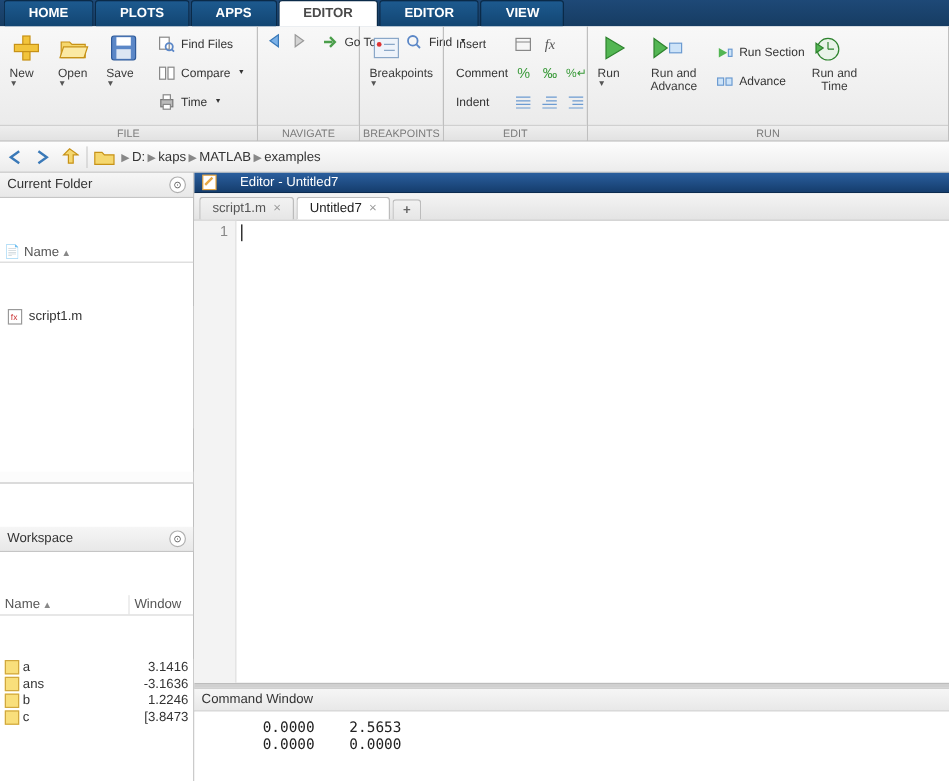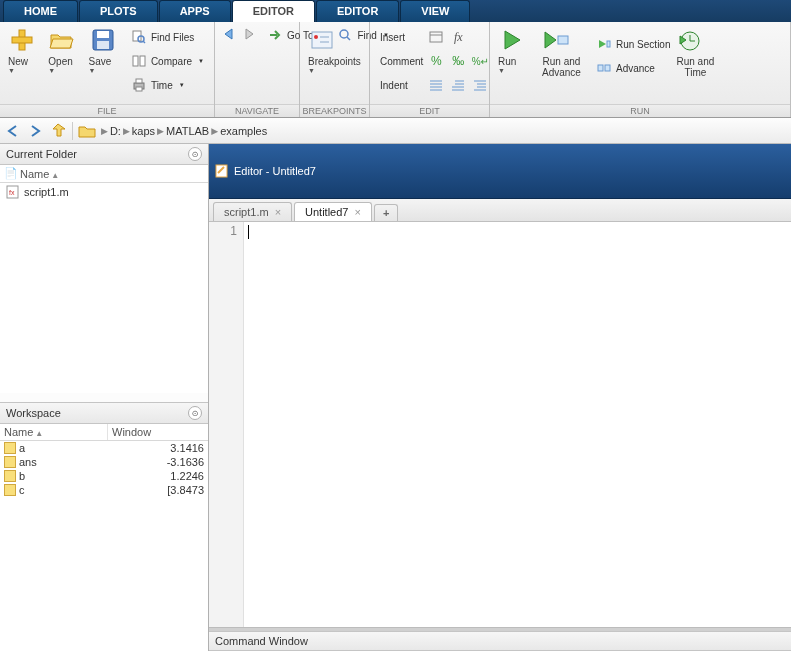--- a/index.html
+++ b/index.html
@@ -26,42 +26,42 @@
 .icons-grid { display:grid; grid-template-columns: repeat(3, 20px); grid-auto-rows: 22px; gap:2px; padding-top:4px; }
 
 
 .addr { display:flex; align-items:center; height:26px; background:linear-gradient(#fdfdfd,#ececec); border-bottom:1px solid #bcbcbc; gap:2px; padding:0 4px; }
 .addr .nav-icon { width:20px; height:20px; display:flex; align-items:center; justify-content:center; cursor:pointer; }
 .crumb { display:flex; align-items:center; font-size:11px; color:#333; }
 .crumb span.sep { color:#888; margin:0 2px; font-size:9px; }
 
 
 .main { display:flex; height: calc(651px - 22px - 96px - 26px); }
-.left { width:209px; display:flex; flex-direction:column; border-right:1px solid #b0b0b0; }
+.left { width:162px; display:flex; flex-direction:column; border-right:1px solid #b0b0b0;gap:36px; }
 .panel-title { display:flex; align-items:center; justify-content:space-between; background:linear-gradient(#f6f6f6,#e8e8e8); border-bottom:1px solid #c5c5c5; padding:3px 6px; font-size:11px; }
 .panel-title .chev { width:14px; height:14px; border:1px solid #b0b0b0; border-radius:7px; display:flex; align-items:center; justify-content:center; font-size:8px; color:#555; background:#fff; cursor:pointer; }
 .cf-header { display:flex; align-items:center; border-bottom:1px solid #d8d8d8; font-size:11px; padding:2px 4px; color:#555; }
 .cf-header .hicon { width:16px; }
 .cf-header .hname { flex:1; }
 .cf-body { flex:1; background:#fff; overflow:auto; }
 .file-item { display:flex; align-items:center; gap:4px; padding:2px 6px; font-size:11px; }
 .sort-arrow { font-size:8px; color:#888; margin-left:2px; }
 
 .ws-header { display:flex; border-bottom:1px solid #d8d8d8; font-size:11px; color:#555; }
 .ws-header div { padding:2px 4px; }
 .ws-col-name { width: 108px; border-right:1px solid #e3e3e3; }
 .ws-body { flex:1; background:#fff; overflow:auto; }
 .ws-row { display:flex; font-size:11px; }
 .ws-row .vname { width:108px; padding:1px 4px; display:flex; align-items:center; gap:3px; }
 .ws-row .vval { flex:1; padding:1px 4px; text-align:right; }
 .var-icon { width:12px; height:12px; background:#f9df7b; border:1px solid #d1a83e; position:relative; }
 .var-icon::after { content:""; position:absolute; inset:1px; background:linear-gradient(90deg,#f9df7b 50%, transparent 50%), linear-gradient(#f9df7b 50%, transparent 50%); background-size: 6px 6px; }
 
 .right { flex:1; display:flex; flex-direction:column; }
-.editor-title { background:linear-gradient(#2b5f9e,#153d6d); color:#fff; display:flex; align-items:center; padding:20px 6px; font-size:11px; border-bottom:1px solid #0c2b4f; gap:5px; }
+.editor-title { background:linear-gradient(#2b5f9e,#153d6d); color:#fff; display:flex; align-items:center; padding:1px 6px; font-size:11px; border-bottom:1px solid #0c2b4f; gap:18px; }
 .editor-tabs { display:flex; background:linear-gradient(#f4f4f4,#e4e4e4); border-bottom:1px solid #bfbfbf; height:23px; align-items:flex-end; padding-left:4px; }
 .ed-tab { display:flex; align-items:center; gap:6px; padding:3px 10px; font-size:11px; border:1px solid #bcbcbc; border-bottom:none; border-radius:3px 3px 0 0; margin-right:2px; background:linear-gradient(#f2f2f2,#e6e6e6); cursor:pointer; color:#555; }
 .ed-tab.active { background:#fff; color:#222; }
 .ed-tab .close { color:#999; font-size:11px; }
 .ed-tab.add { padding:2px 8px; color:#666; font-weight:bold; }
 .editor-body { flex:1; display:flex; background:#fff; border-bottom:1px solid #bcbcbc; }
 .gutter { width:35px; background:#f3f3f3; border-right:1px solid #e0e0e0; text-align:right; padding:2px 6px 0 0; color:#888; font-family:Consolas,monospace; font-size:12px; }
 .code { flex:1; padding:2px 4px; font-family:Consolas,monospace; font-size:12px; position:relative; }
 .cursor { display:inline-block; width:1px; height:14px; background:#000; vertical-align:middle; }
 .cmd-panel { border-top:3px solid #d0d0d0; }
@@ -435,15 +435,17 @@
     <div class="editor-body">
       <div class="gutter">
           <div>1</div>
         </div>
       <div class="code"><span class="cursor"></span></div>
     </div>
     <div class="cmd-panel">
       <div class="panel-title" style="border-top:1px solid #c5c5c5">
         <span>Command Window</span>
       </div>
+      <div class="cmd-body">    0.0000    2.5653
+    0.0000    0.0000</div>
     </div>
   </div>
 </div>
 
 </body></html>

